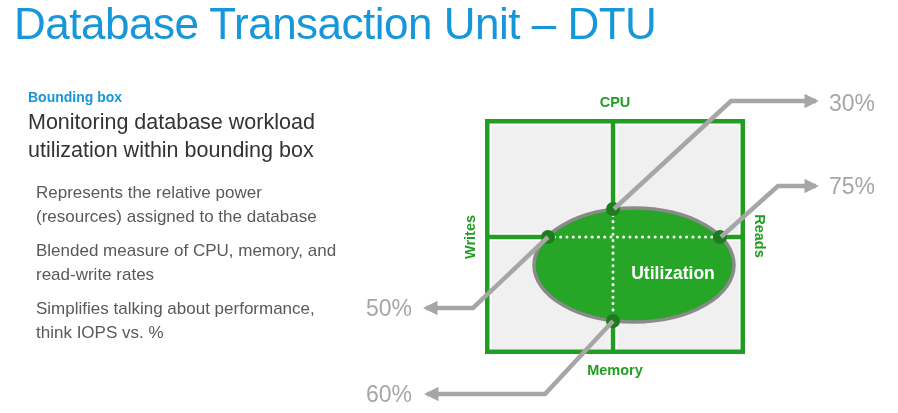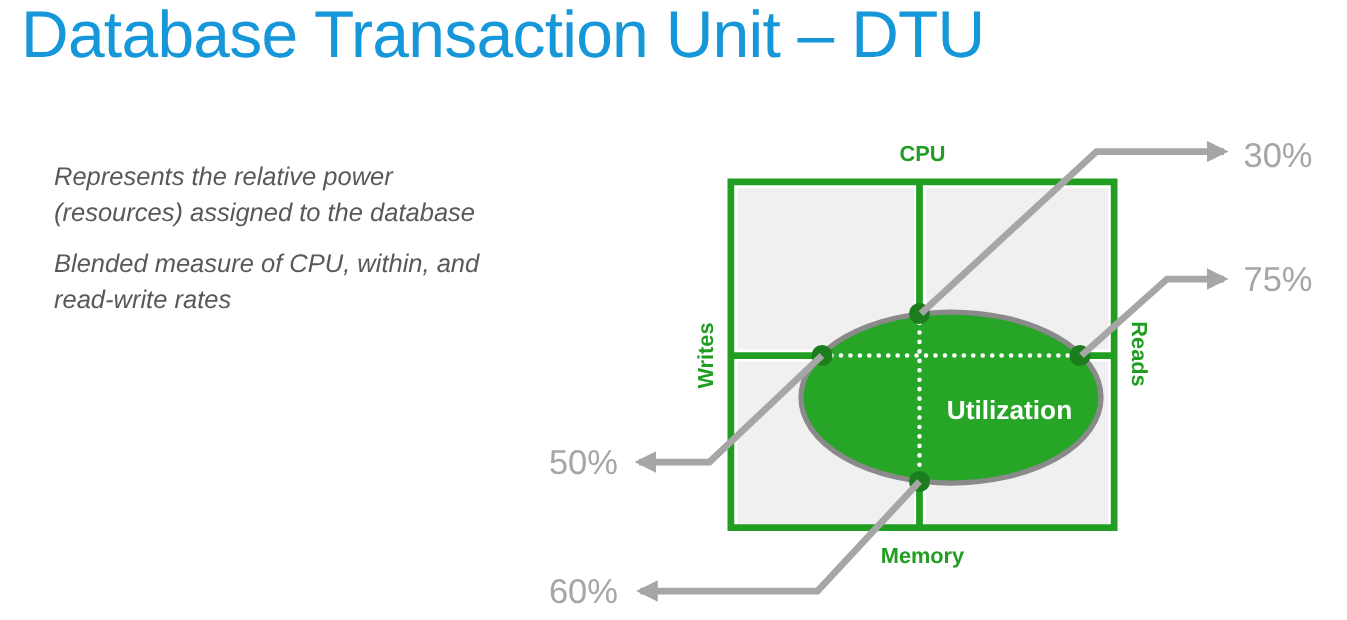--- a/index.html
+++ b/index.html
@@ -34,21 +34,20 @@
   .heading{
     font-size:21.5px;
     line-height:28px;
     color:#333333;
     width:345px;
     margin:0;
   }
   .bullets{
     margin-top:17px;
     padding-left:8px;
-    font-style:italic;
   }
   .bullets p{
     font-size:17px;
     line-height:23.5px;
     color:#595959;
     width:310px;
     margin:0 0 11px 0;
   }
   svg.diagram{
     position:absolute;
@@ -59,23 +58,26 @@
   .axis-label{ font-size:14.5px; font-weight:bold; fill:#219E21; }
   .pct-label{ font-size:23px; fill:#A6A6A6; }
   .util-label{ font-size:17.5px; font-weight:bold; fill:#ffffff; }
 </style>
 </head>
 <body>
 
 <h1 class="title">Database Transaction Unit – DTU</h1>
 
 <div class="left-panel">
+  <div class="kicker">Bounding box</div>
+  <div class="heading">Monitoring database workload utilization within bounding box</div>
   <div class="bullets">
     <p>Represents the relative power (resources) assigned to the database</p>
-    <p>Blended measure of CPU, within, and read-write rates</p>
+    <p>Blended measure of CPU, memory, and read-write rates</p>
+    <p>Simplifies talking about performance, think IOPS vs. %</p>
   </div>
 </div>
 
 <svg class="diagram" viewBox="0 0 898 413" xmlns="http://www.w3.org/2000/svg">
   <defs>
     <marker id="arrowR" viewBox="0 0 10 10" refX="8" refY="5" markerWidth="3.2" markerHeight="3.2" orient="auto">
       <path d="M0,0 L10,5 L0,10 z" fill="#A6A6A6"></path>
     </marker>
   </defs>
 

